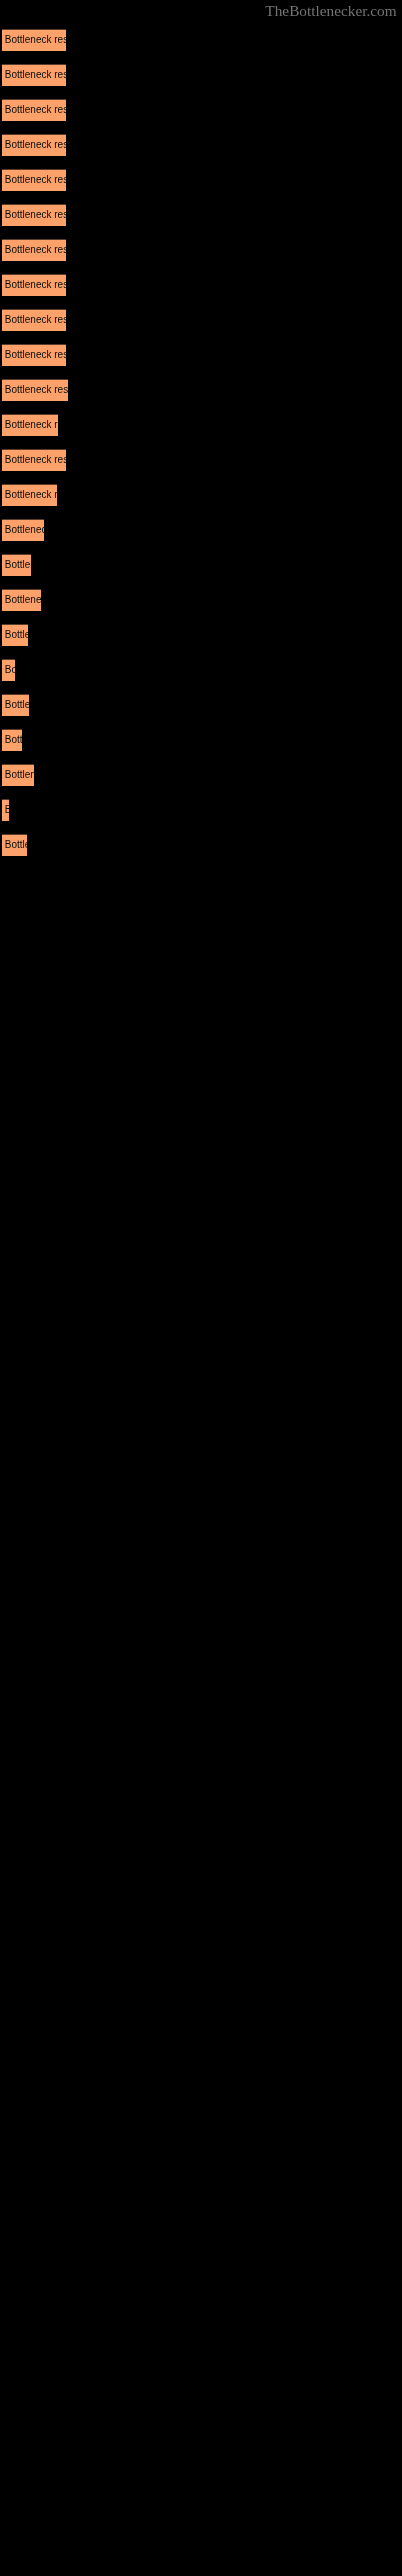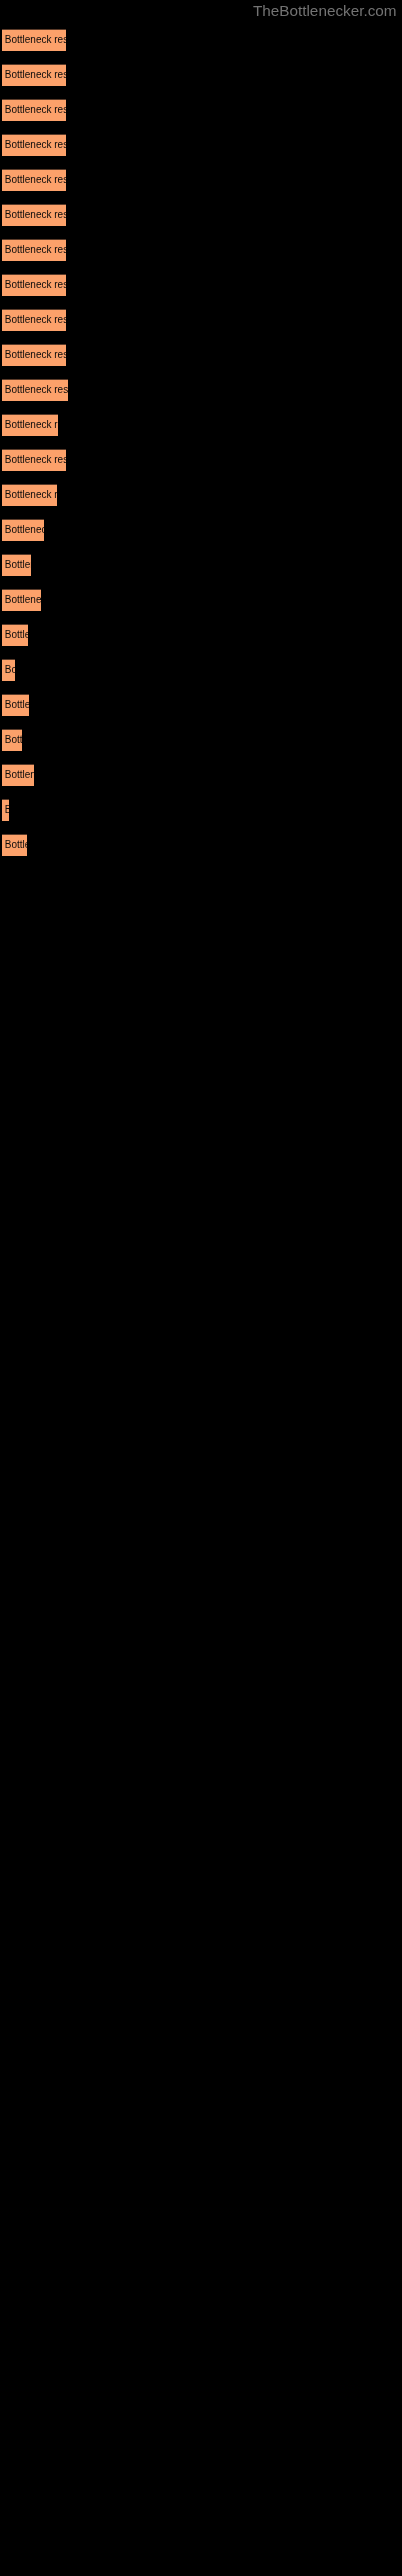--- a/index.html
+++ b/index.html
@@ -14,21 +14,21 @@
     font-family: "Liberation Sans", sans-serif;
     overflow: hidden;
   }
 
   .site-title {
     position: absolute;
     top: 1.6px;
     right: 6.4px;
     color: #737373;
     font-size: 15.3px;
-    font-family: Liberation Sans, sans-serif;
+    font-family: Liberation Serif, serif;
     letter-spacing: 0px;
     white-space: nowrap;
   }
 
   .chart {
     position: absolute;
     left: 0;
     top: 24px;
     width: 403px;
   }

